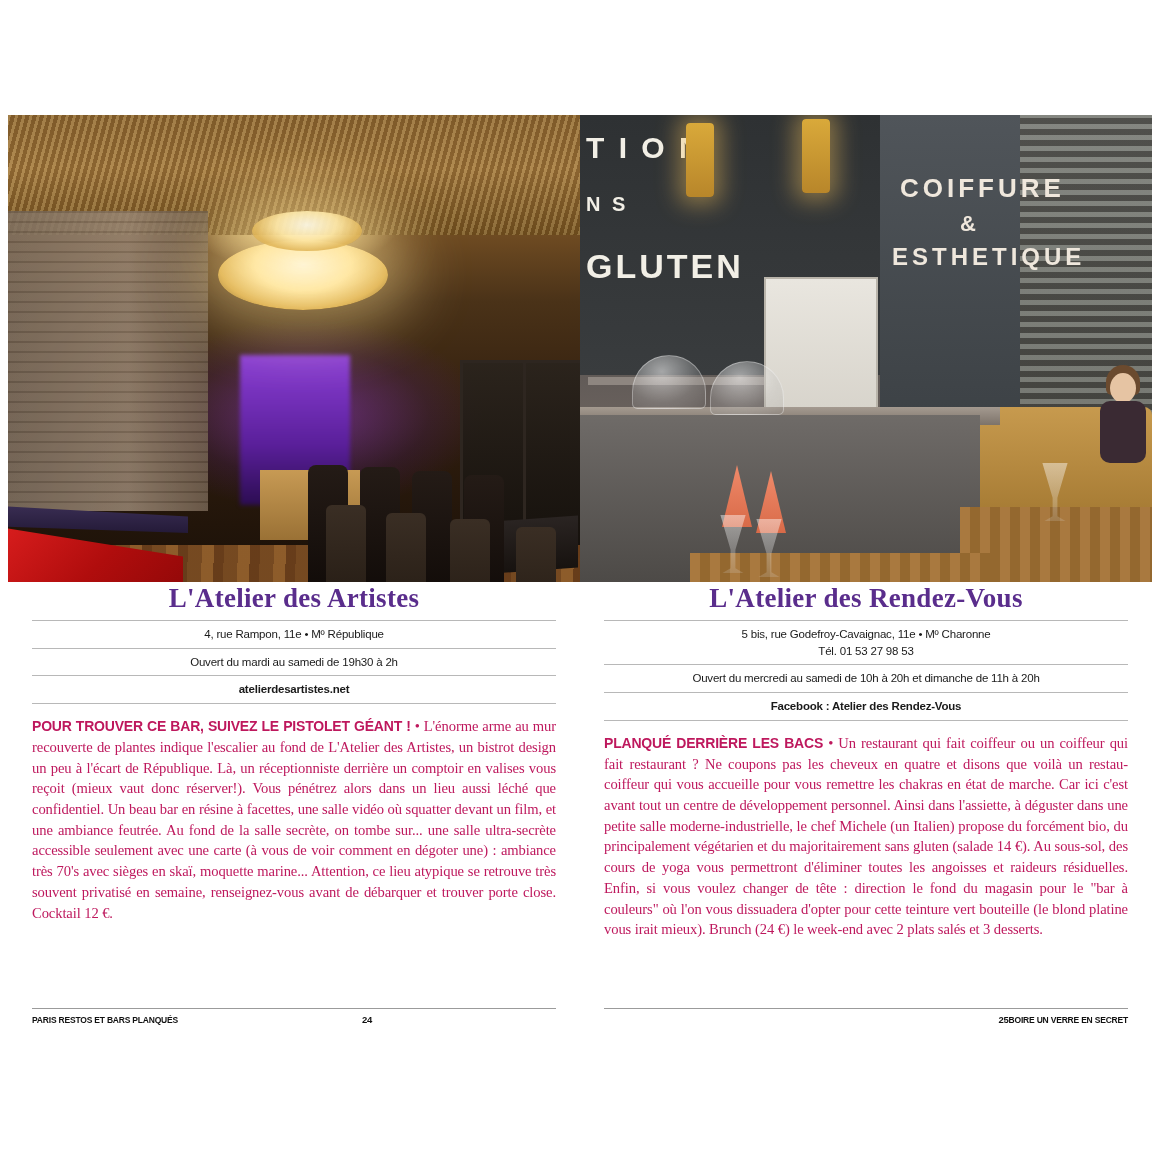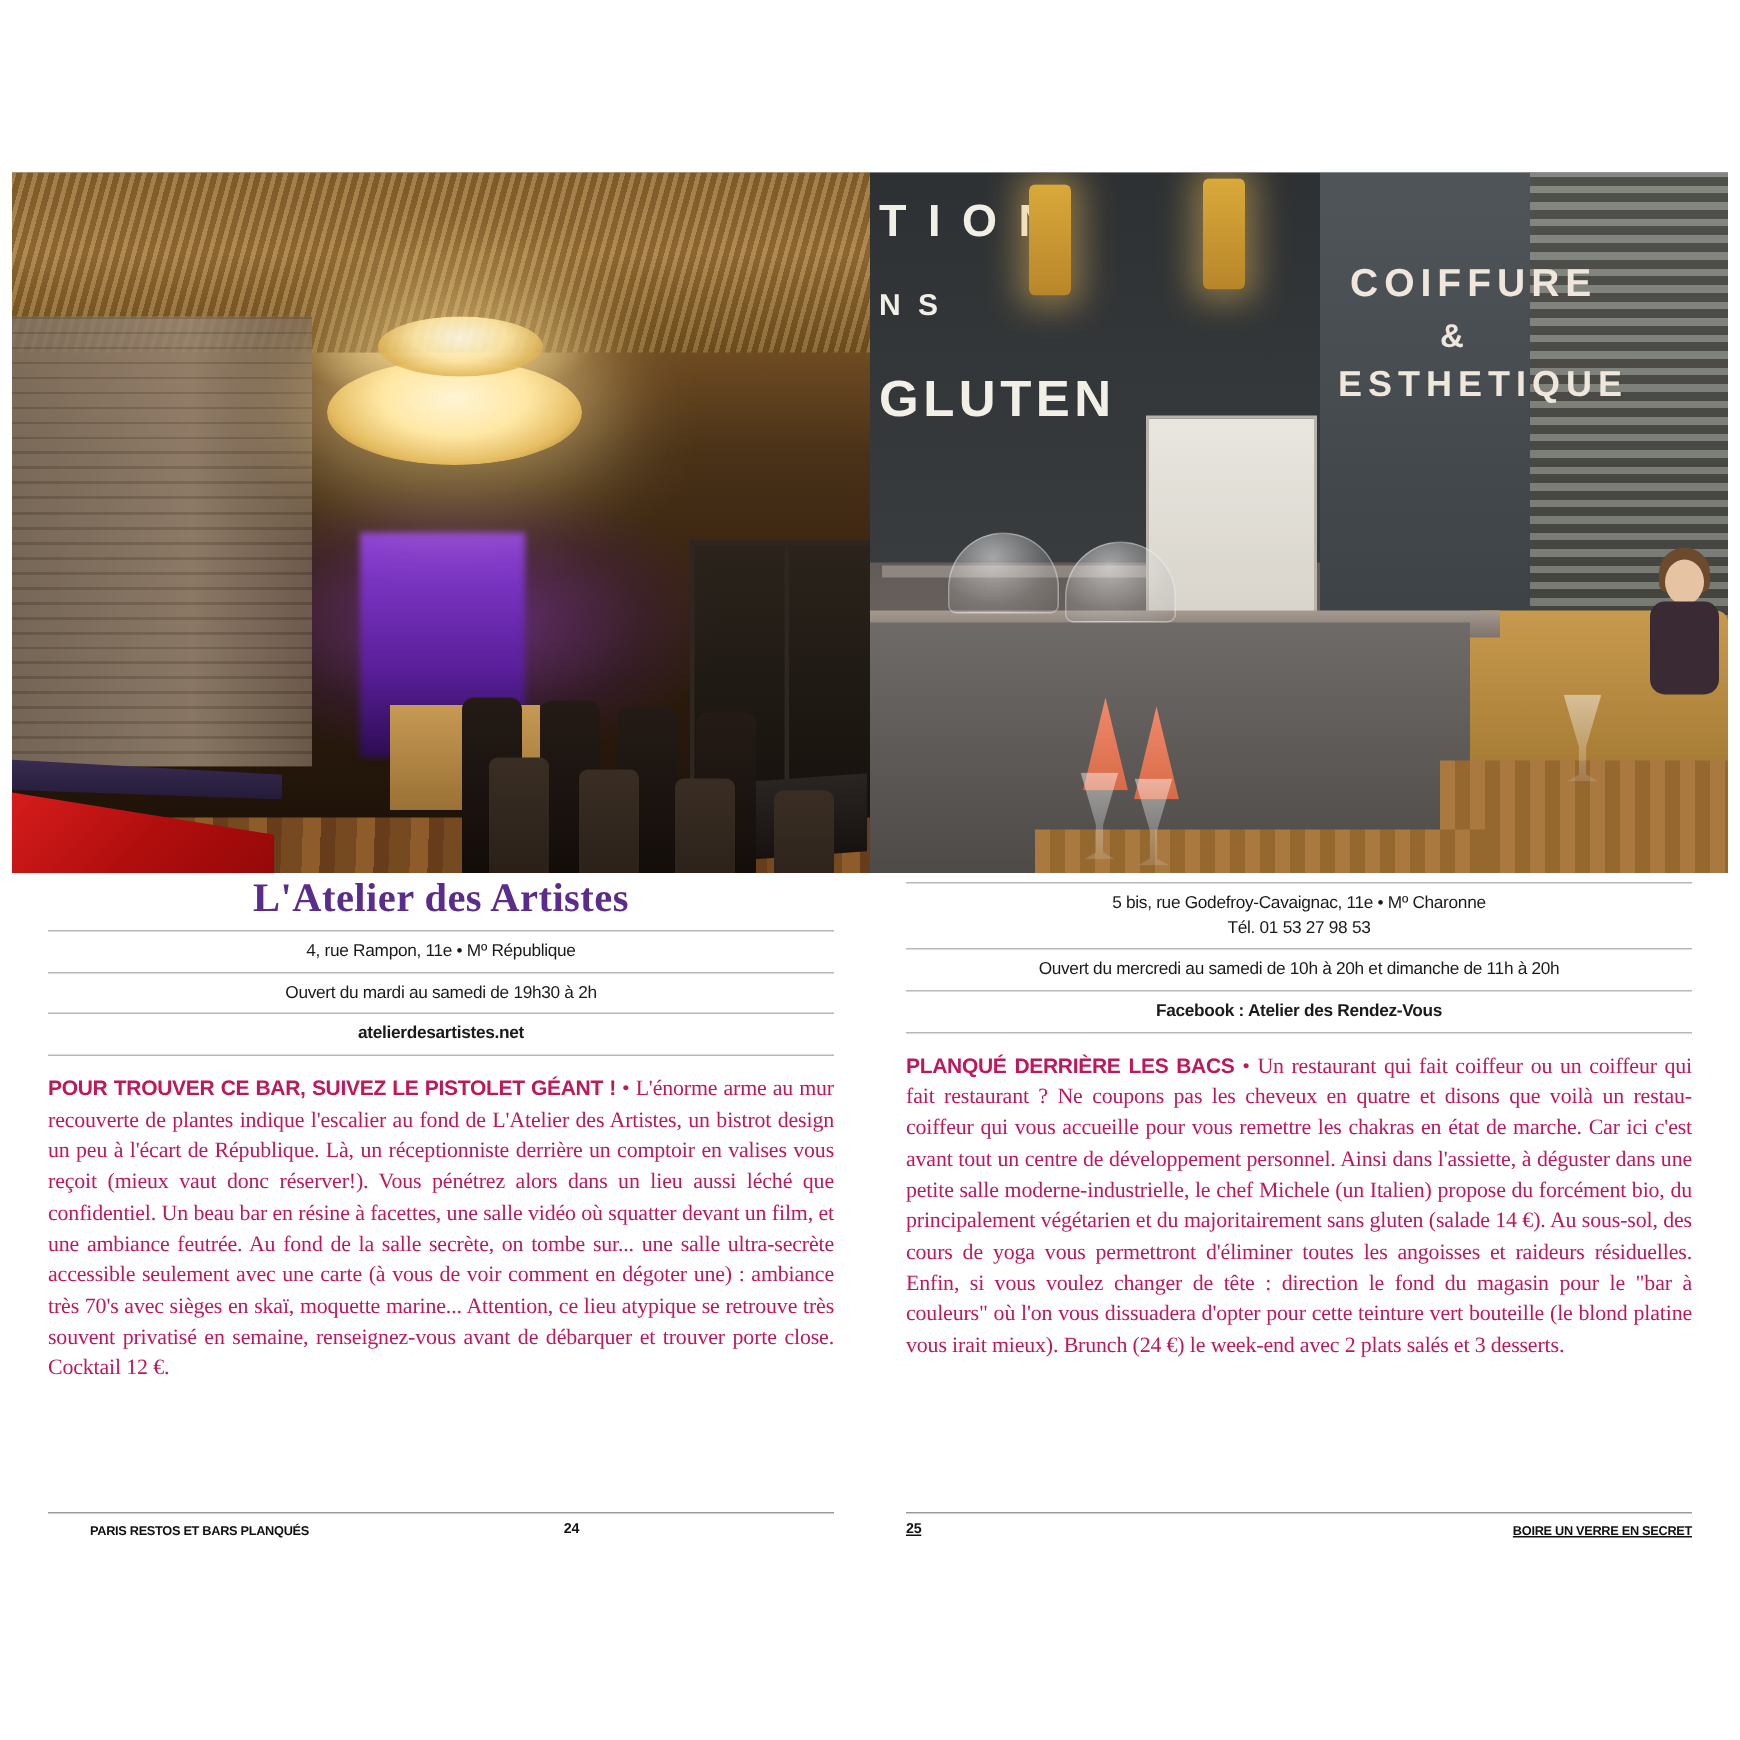--- a/index.html
+++ b/index.html
@@ -264,24 +264,24 @@
     font-size: 8.5px;
     font-weight: 700;
     letter-spacing: -0.2px;
     color: #111;
     display: flex;
     align-items: center;
   }
   .footer .pg {
     font-size: 9.5px;
   }
-  .f-left .sec { flex: 0 0 auto; margin-left: 28px; }
+  .f-left .sec { flex: 0 0 auto; }
   .f-left .sp1 { flex: 1 1 auto; }
   .f-left .sp2 { flex: 1 1 auto; }
-  .f-right { justify-content: space-between; text-decoration: underline; }
+  .f-right { justify-content: flex-end; }
 </style>
 </head>
 <body>
 
 <div class="page">
   <div class="spread">
 
     <div class="leaf">
 
       <div class="photo ph-left">
@@ -353,20 +353,21 @@
         <div class="table-wood tw1"></div>
         <div class="table-wood tw2"></div>
         <div class="napkin" style="left:142px; top:350px;"></div>
         <div class="napkin" style="left:176px; top:356px;"></div>
         <div class="glass" style="left:138px; top:400px;"></div>
         <div class="glass" style="left:174px; top:404px;"></div>
         <div class="glass" style="left:460px; top:348px;"></div>
       </div>
 
       <div class="col col-right">
+        <h1 class="title">L'Atelier des Rendez-Vous</h1>
         <div class="rule"></div>
         <div class="meta">5 bis, rue Godefroy-Cavaignac, 11e • Mº Charonne</div>
         <div class="meta">Tél. 01 53 27 98 53</div>
         <div class="rule"></div>
         <div class="meta">Ouvert du mercredi au samedi de 10h à 20h et dimanche de 11h à 20h</div>
         <div class="rule"></div>
         <div class="meta meta-strong">Facebook : Atelier des Rendez-Vous</div>
         <div class="rule"></div>
         <p class="body"><span class="lead">PLANQUÉ DERRIÈRE LES BACS</span> <span>• Un restaurant qui fait coiffeur ou un coiffeur qui fait restaurant ? Ne coupons pas les cheveux en quatre et disons que voilà un restau-coiffeur qui vous accueille pour vous remettre les chakras en état de marche. Car ici c'est avant tout un centre de développement personnel. Ainsi dans l'assiette, à déguster dans une petite salle moderne-industrielle, le chef Michele (un Italien) propose du forcément bio, du principalement végétarien et du majoritairement sans gluten (salade 14 €). Au sous-sol, des cours de yoga vous permettront d'éliminer toutes les angoisses et raideurs résiduelles. Enfin, si vous voulez changer de tête : direction le fond du magasin pour le "bar à couleurs" où l'on vous dissuadera d'opter pour cette teinture vert bouteille (le blond platine vous irait mieux). Brunch (24 €) le week-end avec 2 plats salés et 3 desserts.</span></p>
       </div>

